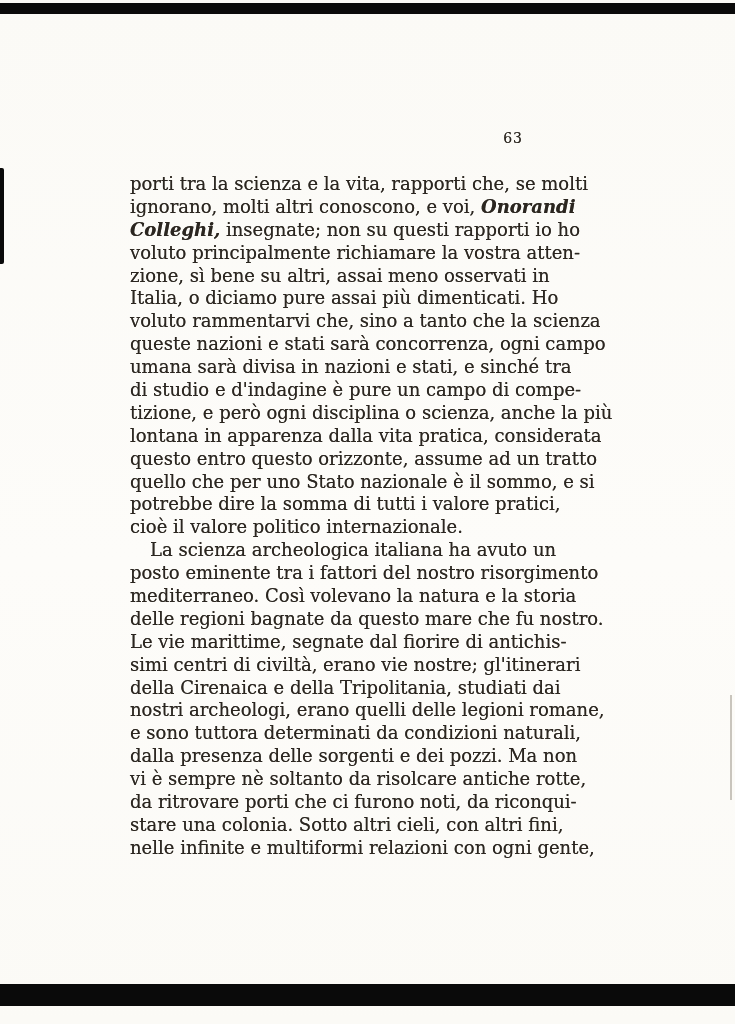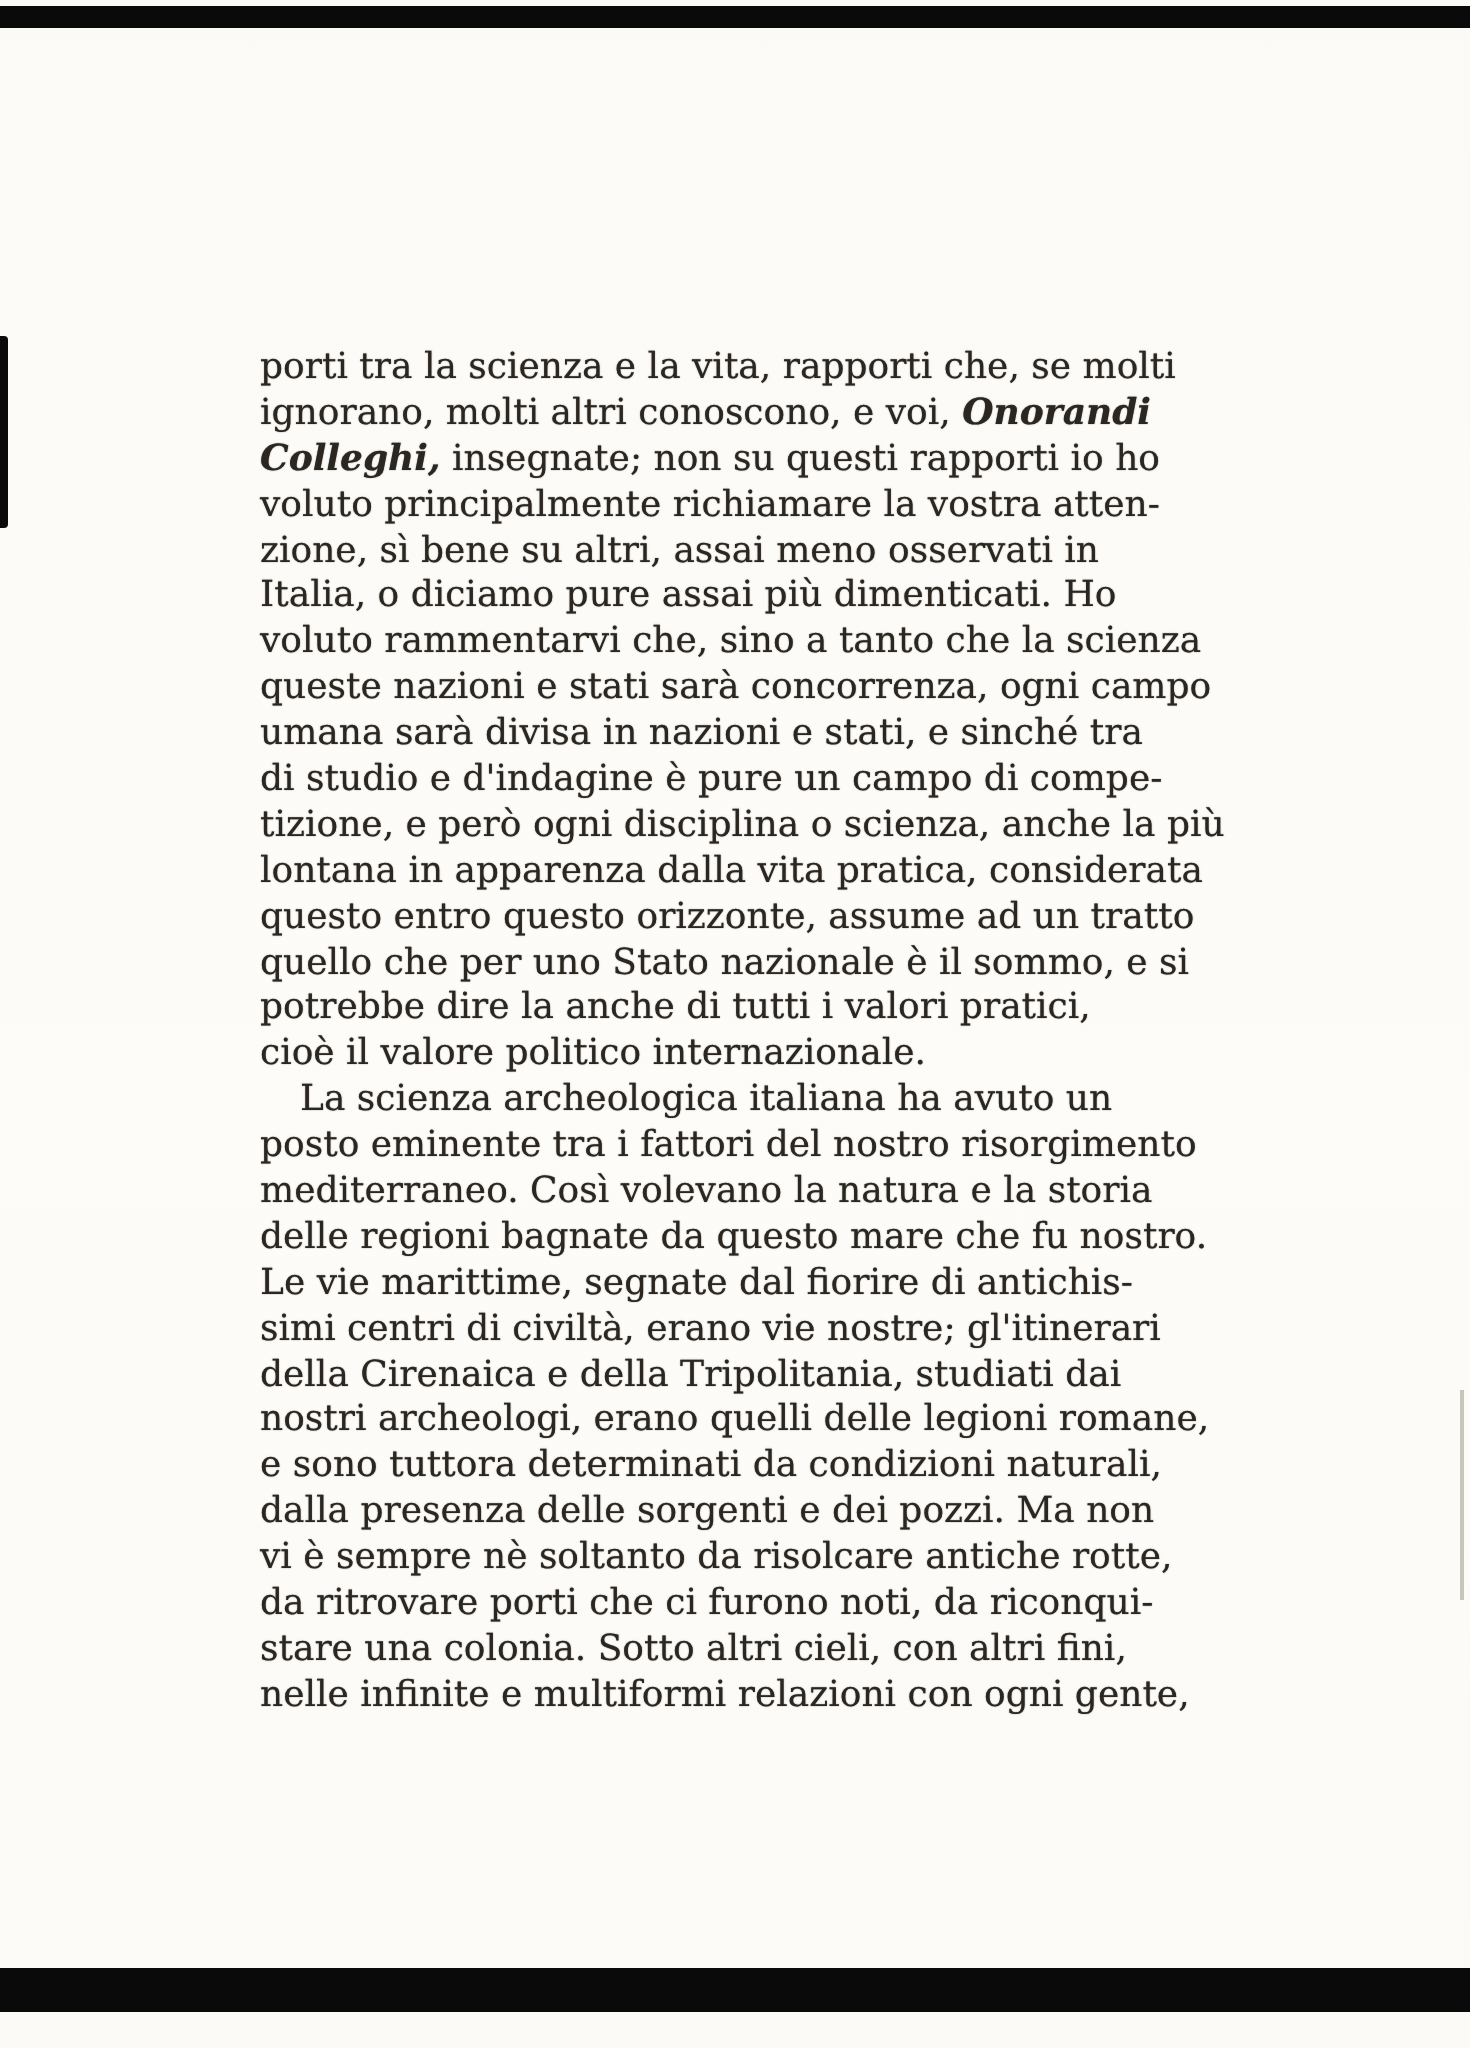--- a/index.html
+++ b/index.html
@@ -82,39 +82,40 @@
 </head>
 <body>
 
 <div class="scan">
 
   <div class="edge-bar top"></div>
   <div class="edge-bar bottom"></div>
   <div class="left-mark"></div>
   <div class="right-mark"></div>
 
+  <div class="pagenum">63</div>
 
   <div class="textblock">
 
     <div class="para">
       <div class="line">porti tra la scienza e la vita, rapporti che, se molti</div>
       <div class="line"><span>ignorano, molti altri conoscono, e voi, </span><span class="it">Onorandi</span></div>
       <div class="line"><span class="it">Colleghi,</span><span> insegnate; non su questi rapporti io ho</span></div>
       <div class="line">voluto principalmente richiamare la vostra atten-</div>
       <div class="line">zione, sì bene su altri, assai meno osservati in</div>
       <div class="line">Italia, o diciamo pure assai più dimenticati. Ho</div>
       <div class="line">voluto rammentarvi che, sino a tanto che la scienza</div>
       <div class="line">queste nazioni e stati sarà concorrenza, ogni campo</div>
       <div class="line">umana sarà divisa in nazioni e stati, e sinché tra</div>
       <div class="line">di studio e d'indagine è pure un campo di compe-</div>
       <div class="line">tizione, e però ogni disciplina o scienza, anche la più</div>
       <div class="line">lontana in apparenza dalla vita pratica, considerata</div>
       <div class="line">questo entro questo orizzonte, assume ad un tratto</div>
       <div class="line">quello che per uno Stato nazionale è il sommo, e si</div>
-      <div class="line">potrebbe dire la anche di tutti i valori pratici,</div>
+      <div class="line">potrebbe dire la somma di tutti i valore pratici,</div>
       <div class="line endpara">cioè il valore politico internazionale.</div>
     </div>
 
     <div class="para">
       <div class="line indent">La scienza archeologica italiana ha avuto un</div>
       <div class="line">posto eminente tra i fattori del nostro risorgimento</div>
       <div class="line">mediterraneo. Così volevano la natura e la storia</div>
       <div class="line">delle regioni bagnate da questo mare che fu nostro.</div>
       <div class="line">Le vie marittime, segnate dal fiorire di antichis-</div>
       <div class="line">simi centri di civiltà, erano vie nostre; gl'itinerari</div>

